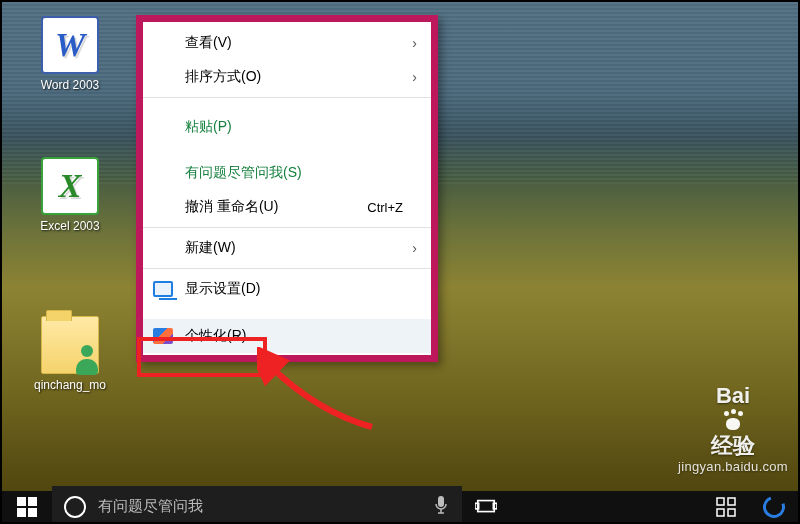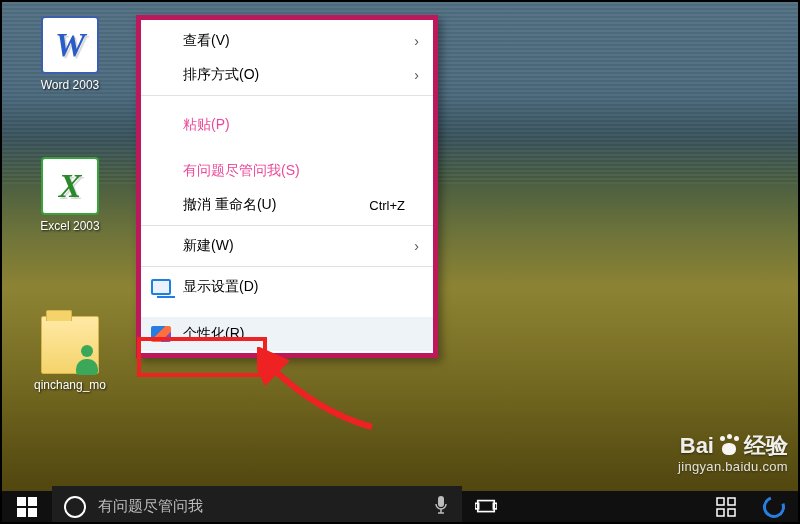--- a/index.html
+++ b/index.html
@@ -53,30 +53,30 @@
   .folder .box::before { content:""; position:absolute; top:-7px; left:4px; width:24px; height:10px; background:#f5d36b; border:1px solid #d6b84a; border-bottom:none; border-radius:2px 2px 0 0; }
   .folder .person { position:absolute; right:-2px; bottom:-2px; width:26px; height:30px; }
   .folder .person .head { position:absolute; top:0; left:7px; width:12px; height:12px; border-radius:50%; background:#3aa759; }
   .folder .person .body { position:absolute; bottom:0; left:2px; width:22px; height:16px; border-radius:10px 10px 4px 4px; background:#3aa759; }
 
   
   .menu {
     position: absolute; top: 13px; left: 134px;
     width: 302px; background:#fff; color:#000;
     box-shadow: 4px 4px 8px rgba(0,0,0,.35);
-    border: 5px solid #be185d;
+    border: 7px solid #be185d;
     font-size: 14px; padding: 4px 0 2px;
   }
   .item {
     display:flex; align-items:center;
     height: 34px; padding: 0 14px 0 42px;
     position: relative; cursor: default;
   }
   .item.hover { background:#eef3f8;margin-top:13px; }
-  .item.disabled { color:#ec4899;margin-top:12px; }
+  .item.disabled { color:#15803d;margin-top:12px; }
   .item .arrow {
     position:absolute; right:14px; top:50%; transform:translateY(-50%);
     font-size:14px; color:#555;
   }
   .item .shortcut {
     position:absolute; right:28px; top:50%; transform:translateY(-50%);
     color:#000000; font-size:13px;
   }
   .item .micon {
     position:absolute; left:10px; top:50%; transform:translateY(-50%);
@@ -116,21 +116,21 @@
   .cortana .mic { position:absolute; right:14px; top:50%; transform:translateY(-50%); color:#bdbdbd; }
   .taskview svg { width:22px; height:18px; }
   .edge .e { width:22px; height:22px; border:3px solid #2a7de0; border-radius:50%; border-top-color:transparent; transform:rotate(25deg); }
 
   
   .watermark {
     position:absolute; right:10px; bottom:48px;
     color:rgba(255,255,255,.92); text-align:right;
     text-shadow:0 1px 2px rgba(0,0,0,.5);
   }
-  .watermark .logo { font: 700 22px/1 "Arial"; display:flex; align-items:center; gap:4px; justify-content:flex-end; }
+  .watermark .logo { font: 700 22px/1 "Arial"; display:flex; align-items:center; gap:4px; justify-content:flex-end;flex-direction:column; }
   .watermark .paw { position:relative; width:22px; height:20px; display:inline-block; }
   .watermark .paw span { position:absolute; background:rgba(255,255,255,.95); border-radius:50%; }
   .watermark .url { font-size:13px; opacity:.92; margin-top:2px; letter-spacing:.3px }
 </style>
 </head>
 <body>
 
 <div class="wallpaper"></div>
 
 <div class="desktop">

